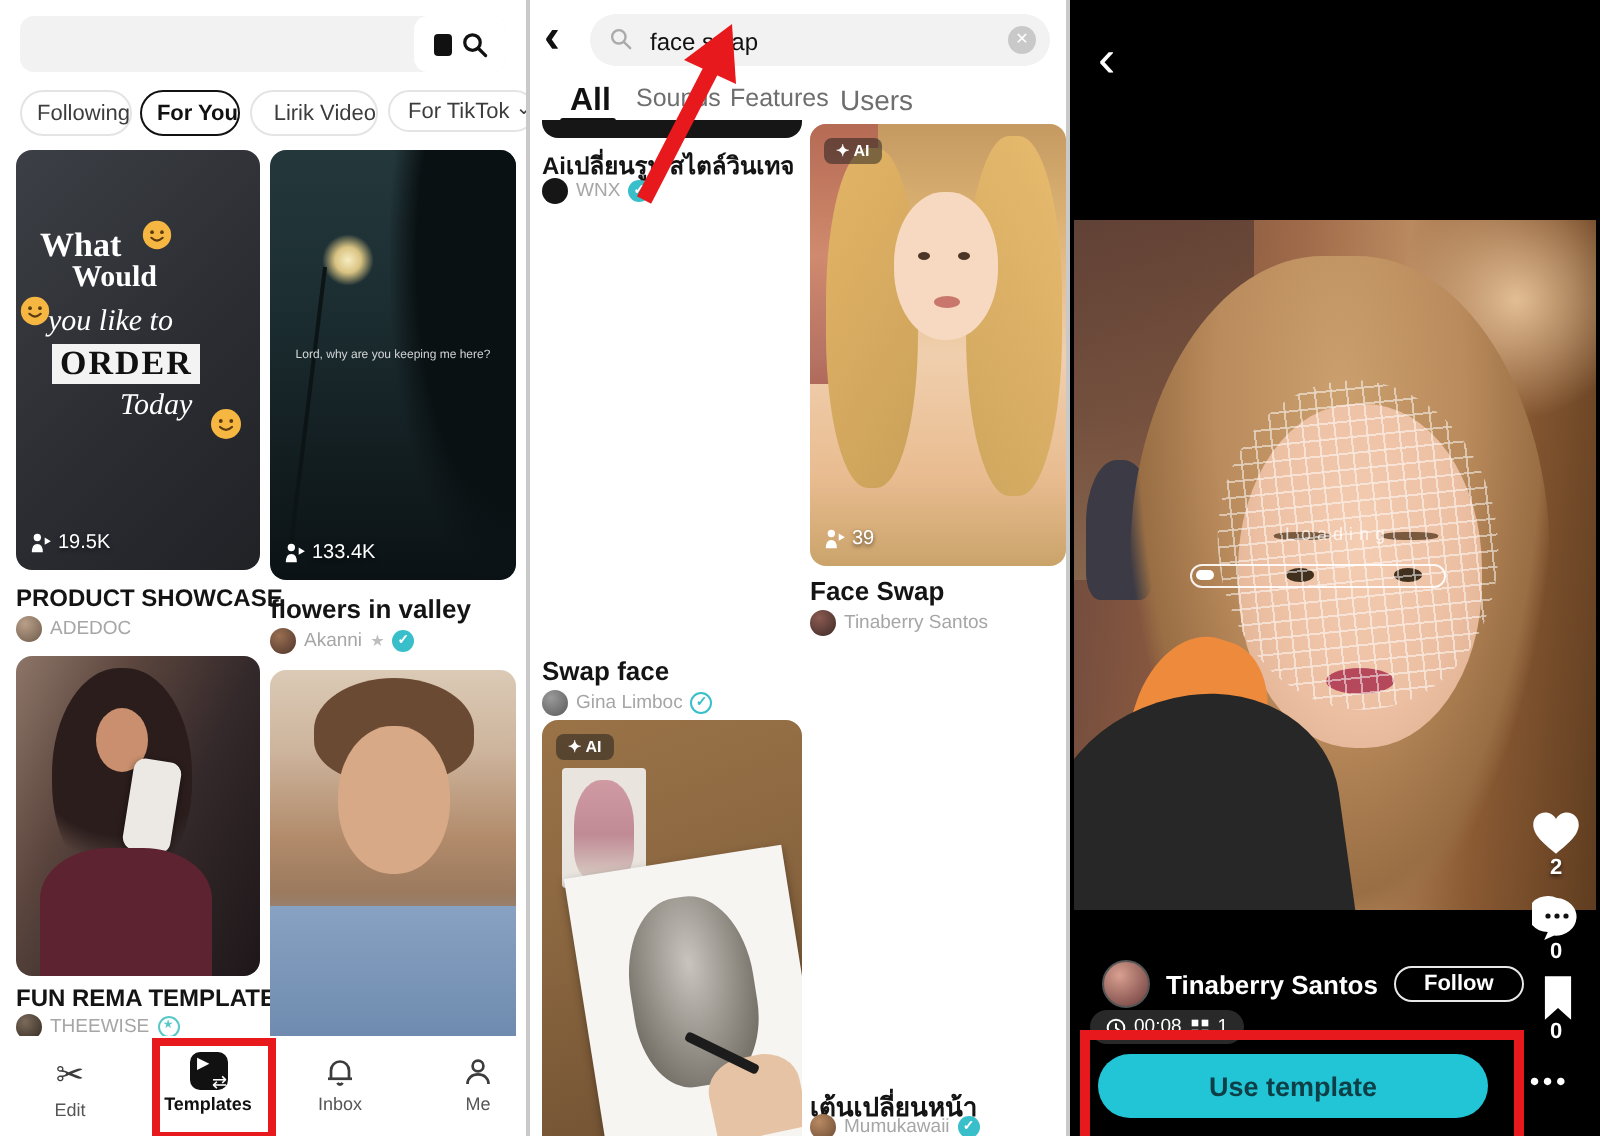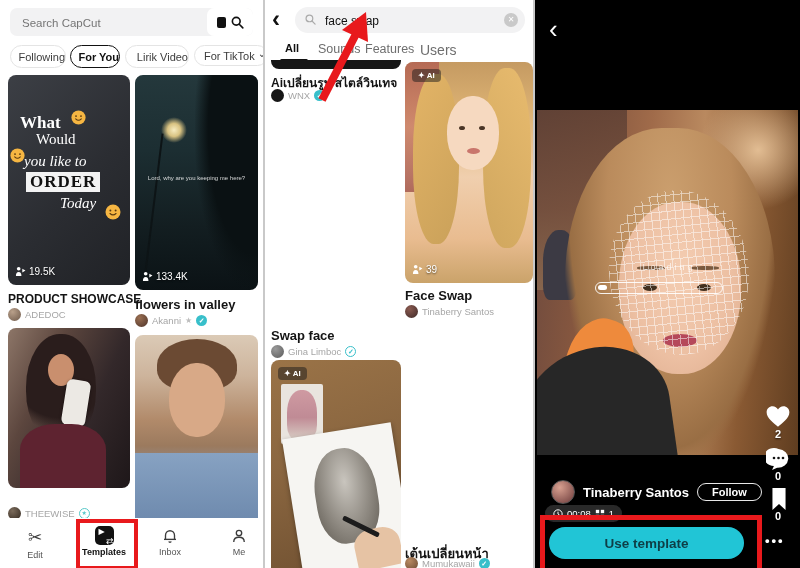--- a/index.html
+++ b/index.html
@@ -37,21 +37,20 @@
   input{font-family:"Liberation Sans",sans-serif;}
 </style>
 </head>
 <body>
 
 <div id="app">
 
   <div id="left" class="panel">
 
     <div class="abs" style="left:10px;top:8px;width:243px;height:28px;background:#f2f2f3;border-radius:7px;">
-      <input style="position: absolute; left: 10px; top: 0px; width: 150px; height: 28px; border: 0px; background: transparent; outline: none; font-size: 11.5px; color: rgb(51, 51, 51);" placeholder="Search CapCut">
       <div class="abs" style="right:0;top:0;width:46px;height:28px;background:#fff;border-radius:7px;display:flex;align-items:center;justify-content:flex-end;gap:4px;padding-right:8px;box-sizing:border-box;">
         <span style="width:9px;height:11px;background:#111;border-radius:2px;display:inline-block;"></span>
         <svg width="15" height="15" viewBox="0 0 24 24">
           <circle cx="10" cy="10" r="6.2" fill="none" stroke="#111" stroke-width="2.6"></circle>
           <line x1="14.8" y1="14.8" x2="20.5" y2="20.5" stroke="#111" stroke-width="2.6" stroke-linecap="round"></line>
         </svg>
       </div>
     </div>
 
     <div class="pill" style="left:10px;top:45px;width:54px;height:21px;">
@@ -63,21 +62,21 @@
     <div class="pill" style="left:125px;top:45px;width:62px;height:21px;">
       <span>Lirik Video</span>
       </div>
     <div class="pill" style="left:194px;top:45px;width:74px;height:21px;justify-content:flex-start;padding-left:9px;box-sizing:border-box;">
       <span>For TikTok</span>
       <span style="font-size:10px;margin-top:-4px;">⌄</span>
       </div>
 
     <div class="card" style="left:8px;top:75px;width:122px;height:210px;background:linear-gradient(135deg,#3c3f45 0%,#2b2d32 55%,#202226 100%);">
       <div class="abs" style="left:12px;top:38px;color:#fff;font-family:'Liberation Serif',serif;font-weight:bold;font-size:17px;">What</div>
-      <div class="abs" style="left:28px;top:56px;color:#fff;font-family:'Liberation Serif',serif;font-weight:normal;font-size:15px;">Would</div>
+      <div class="abs" style="left:28px;top:56px;color:#fff;font-family:'Liberation Serif',serif;font-weight:bold;font-size:15px;">Would</div>
       <div class="abs" style="left:16px;top:78px;color:#fff;font-family:'Liberation Serif',serif;font-style:italic;font-size:15px;">you like to</div>
       <div class="abs" style="left:18px;top:97px;background:#f3f3f3;color:#111;font-family:'Liberation Serif',serif;font-weight:bold;font-size:17px;letter-spacing:1px;padding:0 4px;">ORDER</div>
       <div class="abs" style="left:52px;top:120px;color:#fff;font-family:'Liberation Serif',serif;font-style:italic;font-size:15px;">Today</div>
       <svg class="abs" width="17" height="17" viewBox="0 0 24 24" style="left:62px;top:34px;">
         <circle cx="12" cy="12" r="10" fill="#f6b642"></circle>
           <circle cx="8.5" cy="10" r="1.3" fill="#5a3a10"></circle>
         <circle cx="15.5" cy="10" r="1.3" fill="#5a3a10"></circle>
         <path d="M8 14 q4 3.8 8 0" stroke="#5a3a10" stroke-width="1.5" fill="none" stroke-linecap="round"></path>
         </svg>
       <svg class="abs" width="17" height="17" viewBox="0 0 24 24" style="left:1px;top:72px;">
@@ -128,20 +127,21 @@
       <span style="color:#bdbdbd;font-size:8px;">★</span>
       <span class="vbadge">✓</span>
     </div>
 
     <div class="card" style="left:8px;top:328px;width:122px;height:160px;background:linear-gradient(115deg,#8d7668 0%,#5c463e 30%,#33282a 62%,#1e1719 100%);">
       <div class="abs" style="left:18px;top:6px;width:70px;height:110px;border-radius:48%;background:radial-gradient(circle at 50% 30%,#2a1d1c 60%,rgba(42,29,28,0) 75%);"></div>
       <div class="abs" style="left:40px;top:26px;width:26px;height:32px;border-radius:50%;background:#c98f6e;"></div>
       <div class="abs" style="left:56px;top:52px;width:24px;height:46px;border-radius:6px;background:#ece9e4;transform:rotate(9deg);box-shadow:0 1px 3px rgba(0,0,0,.5);"></div>
       <div class="abs" style="left:12px;top:96px;width:86px;height:64px;border-radius:40% 40% 0 0;background:#5e2330;"></div>
     </div>
+    <div class="cardtitle" style="left:8px;top:492px;font-size:12px;">FUN REMA TEMPLATE</div>
     <div class="authrow" style="left:8px;top:507px;">
       <span class="avatar" style="background:radial-gradient(circle at 35% 30%,#7a6a5a,#32281f);"></span>
       <span>THEEWISE</span>
       <span class="ringbadge">★</span>
     </div>
 
     <div class="card" style="left:135px;top:335px;width:123px;height:185px;border-radius:8px 8px 0 0;background:linear-gradient(180deg,#dbcab6 0%,#cdb49c 22%,#b18a6a 46%,#9b7a5e 60%,#8aa0bf 84%,#7590b2 100%);">
       <div class="abs" style="left:22px;top:4px;width:80px;height:52px;border-radius:50% 50% 40% 40%;background:#6b4a33;"></div>
       <div class="abs" style="left:34px;top:28px;width:56px;height:74px;border-radius:48%;background:#d8a987;"></div>
       <div class="abs" style="left:0;top:118px;width:123px;height:70px;background:linear-gradient(180deg,#87a2c2,#6d89ad);"></div>
@@ -184,21 +184,21 @@
 
     <div class="abs" style="left:30px;top:7px;width:230px;height:26px;background:#f2f2f3;border-radius:13px;">
       <svg width="13" height="13" viewBox="0 0 24 24" style="position:absolute;left:9px;top:6px;">
         <circle cx="10" cy="10" r="6.2" fill="none" stroke="#aaa" stroke-width="2.2"></circle>
         <line x1="14.8" y1="14.8" x2="20.5" y2="20.5" stroke="#aaa" stroke-width="2.2" stroke-linecap="round"></line>
         </svg>
       <input style="position: absolute; left: 28px; top: 0px; width: 160px; height: 26px; border: 0px; background: transparent; outline: none; font-size: 12px; color: rgb(17, 17, 17);" value="face swap">
       <div class="abs" style="right:7px;top:6px;width:14px;height:14px;border-radius:50%;background:#c9c9c9;color:#fff;font-size:8px;line-height:14px;text-align:center;">✕</div>
     </div>
 
-    <div class="abs" style="left:20px;top:42px;font-size:11px;font-weight:bold;color:#111;">
+    <div class="abs" style="left:20px;top:42px;font-size:16px;font-weight:bold;color:#111;">
       <span>All</span>
       <div style="position:absolute;left:-5px;top:17px;width:28px;height:3px;background:#111;border-radius:2px;"></div>
     </div>
     <div class="abs" style="left:53px;top:42px;font-size:12.5px;color:#6e6e6e;">
       <span>Sounds</span></div>
     <div class="abs" style="left:100px;top:42px;font-size:12.5px;color:#6e6e6e;">
       <span>Features</span></div>
     <div class="abs" style="left:155px;top:42px;font-size:14px;color:#6e6e6e;">
       <span>Users</span></div>
 

